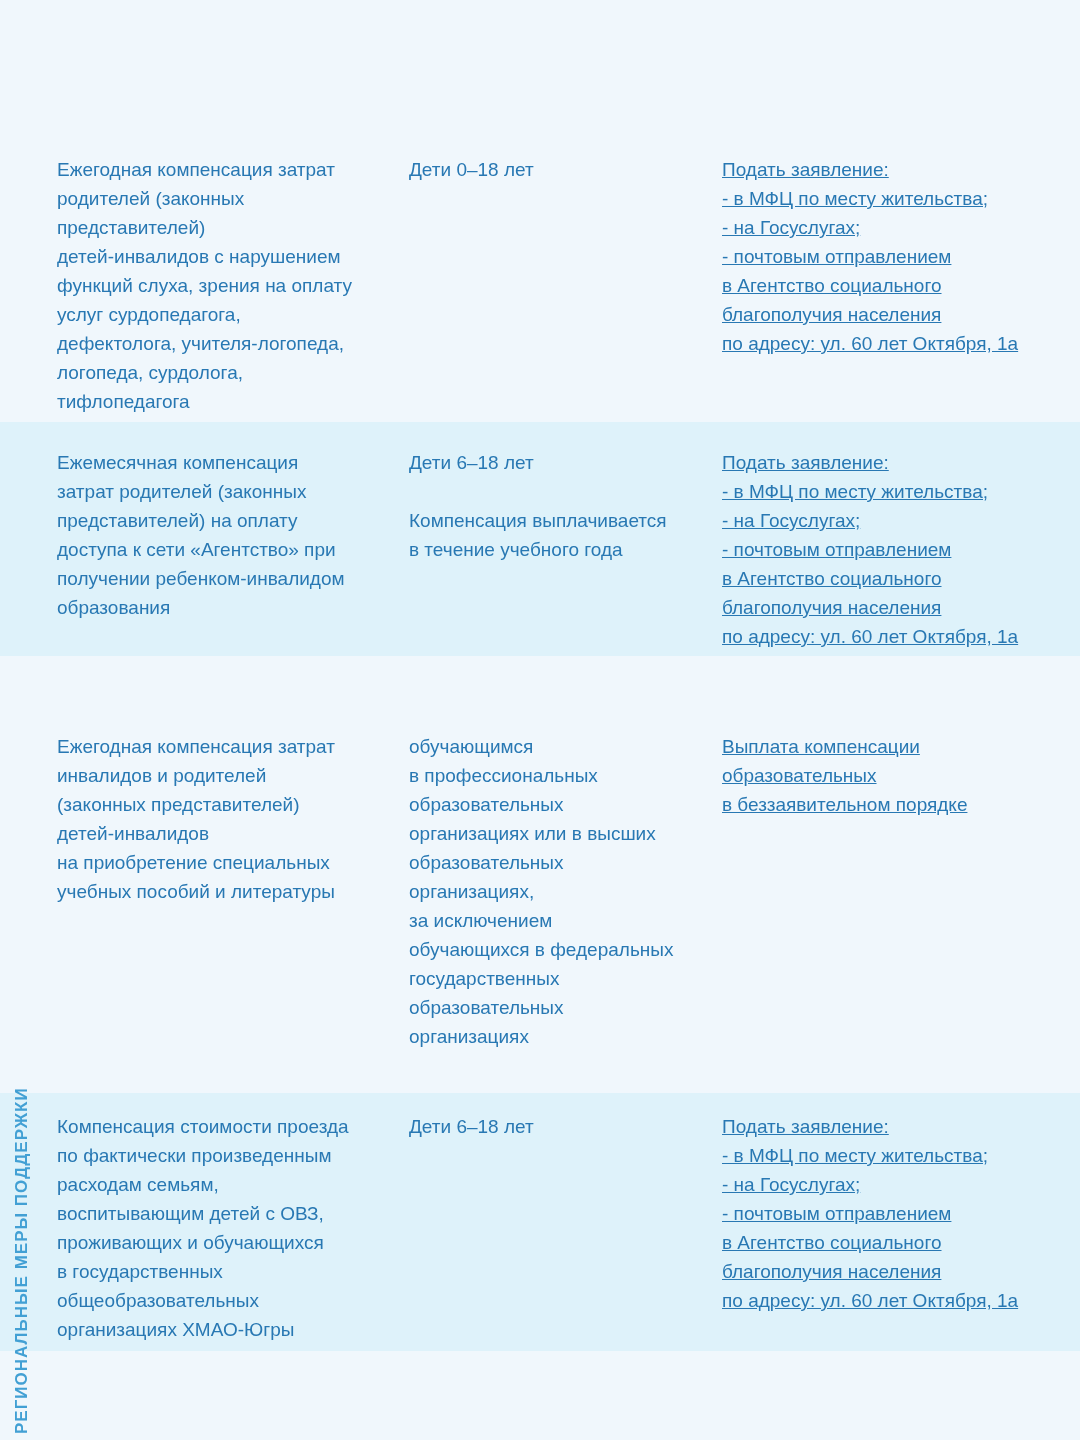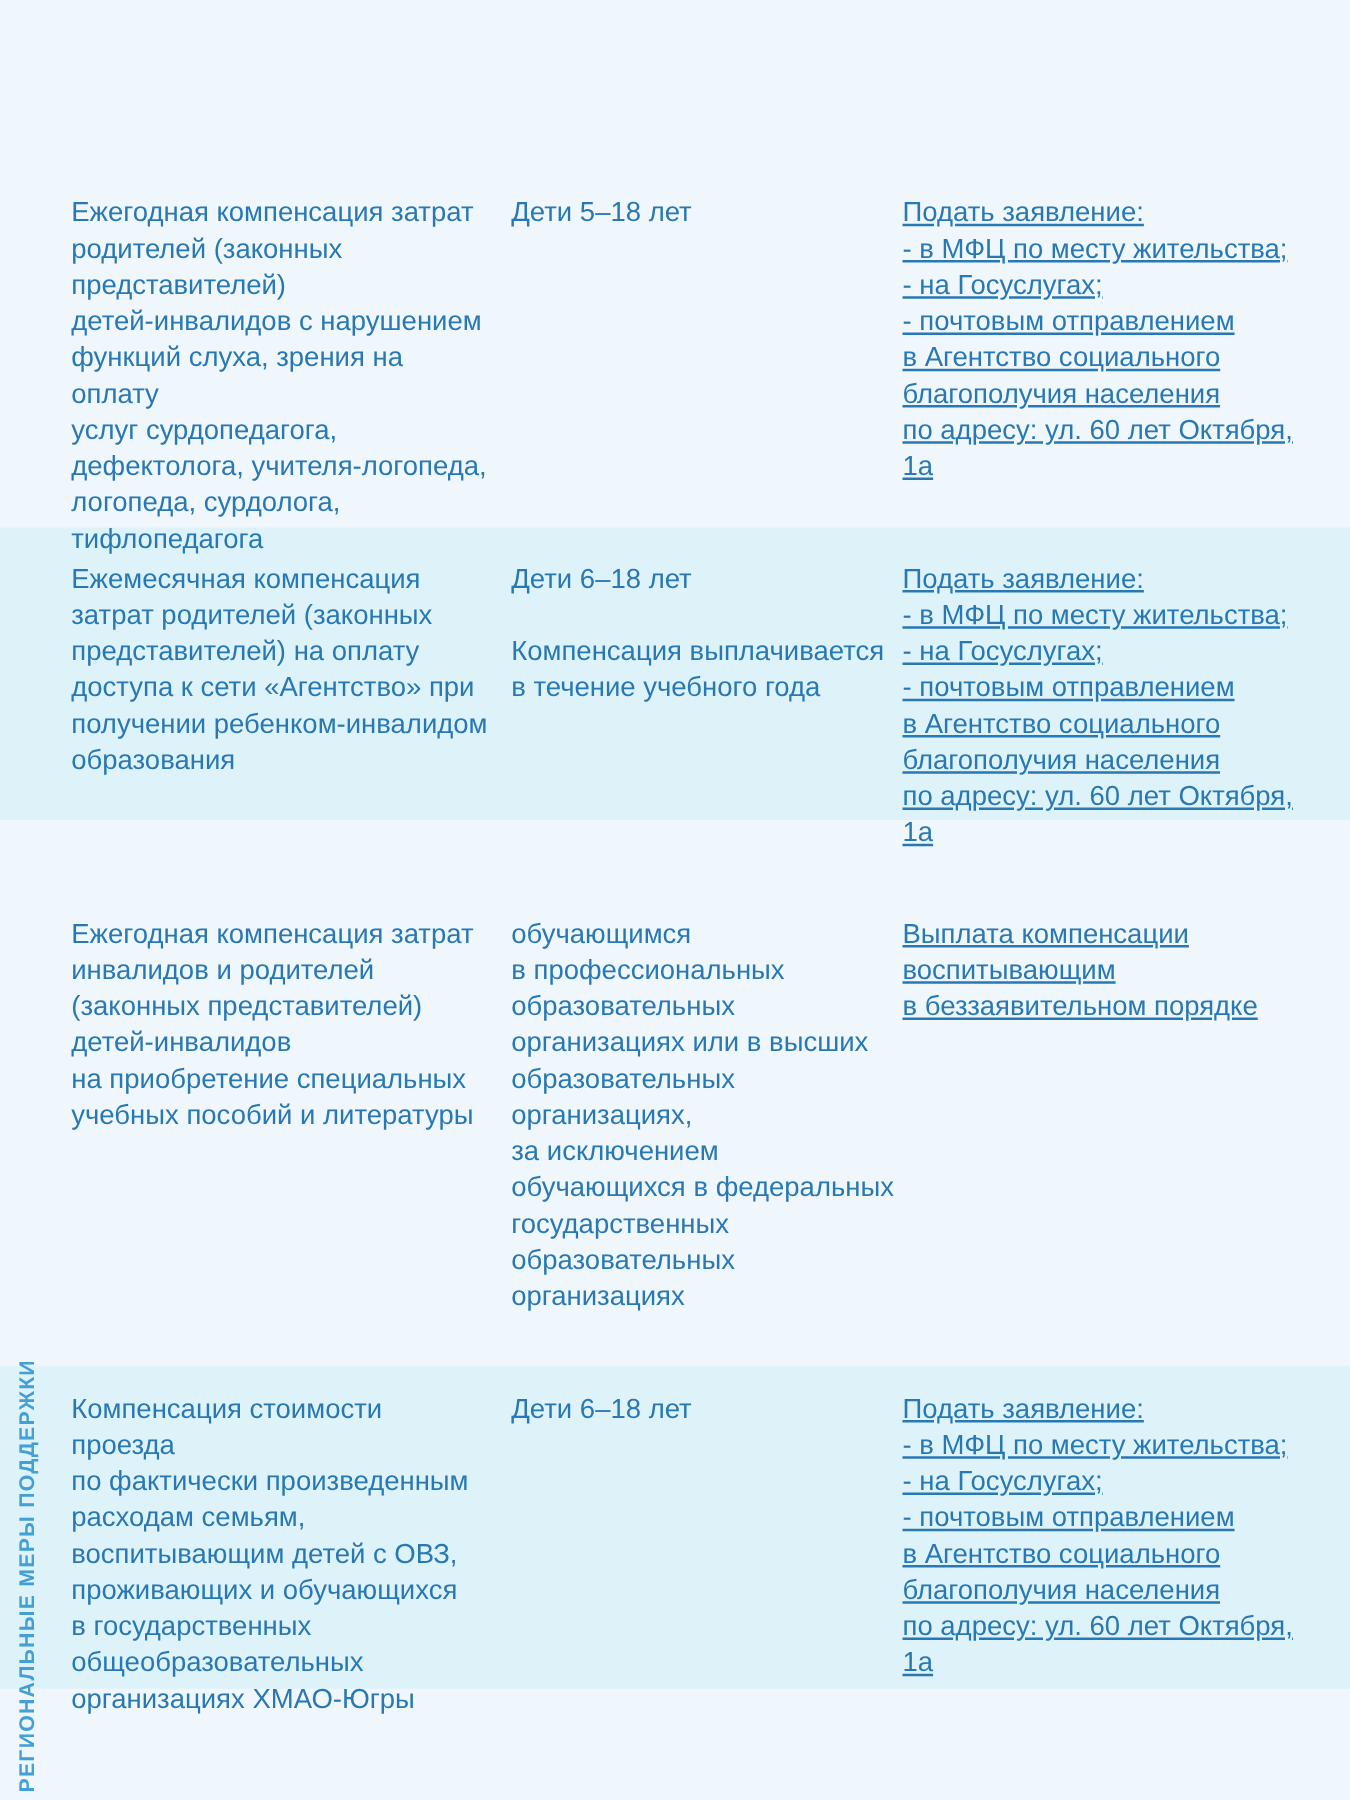--- a/index.html
+++ b/index.html
@@ -25,21 +25,21 @@
   .band-2 { top: 422px; height: 234px; }
   .band-4 { top: 1093px; height: 258px; }
   .row { position: absolute; left: 0; width: 1080px; }
   .row-1 { top: 155px; }
   .row-2 { top: 448px; }
   .row-3 { top: 732px; }
   .row-4 { top: 1112px; }
   .cell {
     position: absolute;
     top: 0;
-    font-size: 22px;
+    font-size: 19px;
     line-height: 29px;
     color: #2878b3;
     white-space: pre-line;
   }
   .col-1 { left: 57px;  width: 335px; }
   .col-2 { left: 409px; width: 315px; }
   .col-3 { left: 722px; width: 330px; text-decoration: underline; }
   .vertical-label {
     position: absolute;
     top: 1434px;
@@ -67,21 +67,21 @@
   <div class="row row-1">
     <div class="cell col-1">Ежегодная компенсация затрат
 родителей (законных
 представителей)
 детей-инвалидов с нарушением
 функций слуха, зрения на оплату
 услуг сурдопедагога,
 дефектолога, учителя-логопеда,
 логопеда, сурдолога,
 тифлопедагога</div>
-    <div class="cell col-2">Дети 5–18 лет</div>
+    <div class="cell col-2">Дети 0–18 лет</div>
     <div class="cell col-3">Подать заявление:
 - в МФЦ по месту жительства;
 - на Госуслугах;
 - почтовым отправлением
 в Агентство социального
 благополучия населения
 по адресу: ул. 60 лет Октября, 1а</div>
   </div>
 
   <div class="row row-2">
@@ -116,21 +116,21 @@
 образовательных
 организациях или в высших
 образовательных
 организациях,
 за исключением
 обучающихся в федеральных
 государственных
 образовательных
 организациях</div>
     <div class="cell col-3">Выплата компенсации
-воспитывающим
+образовательных
 в беззаявительном порядке</div>
   </div>
 
   <div class="row row-4">
     <div class="cell col-1">Компенсация стоимости проезда
 по фактически произведенным
 расходам семьям,
 воспитывающим детей с ОВЗ,
 проживающих и обучающихся
 в государственных

